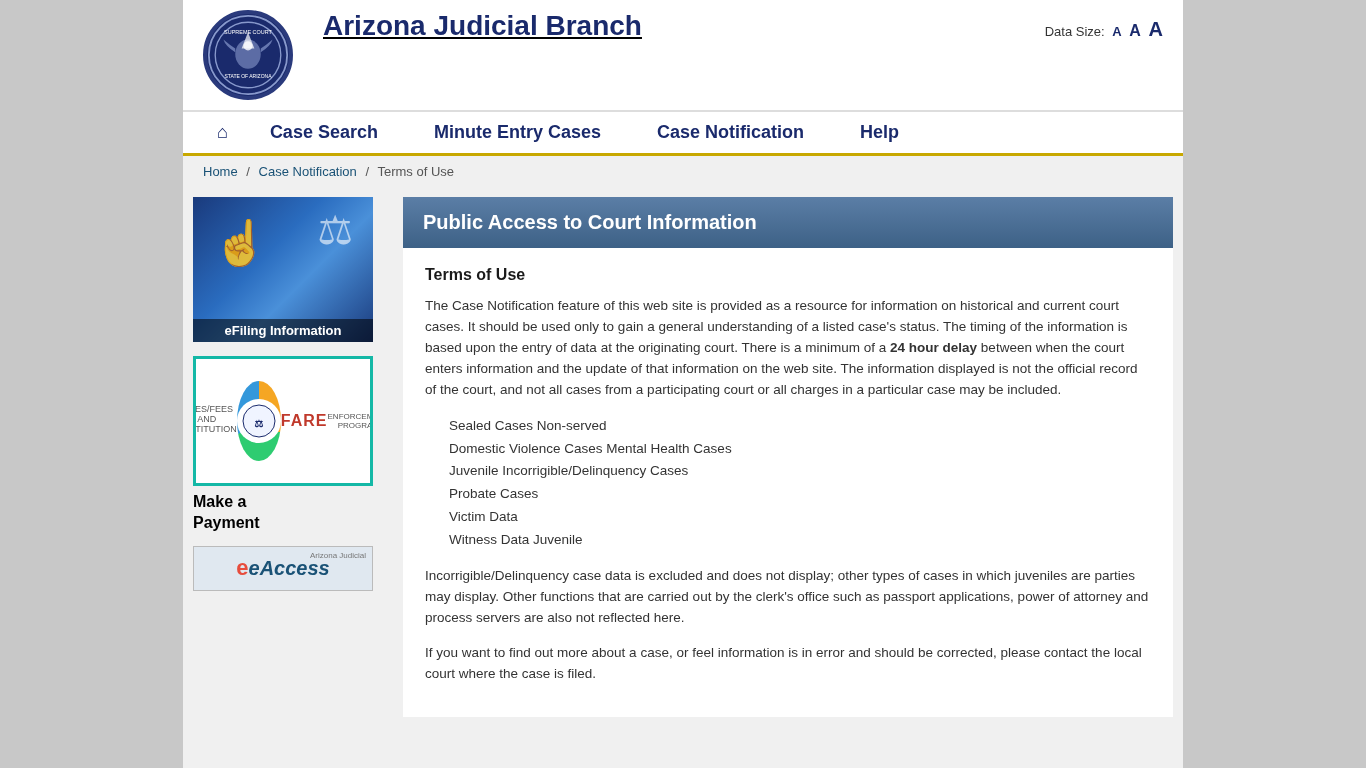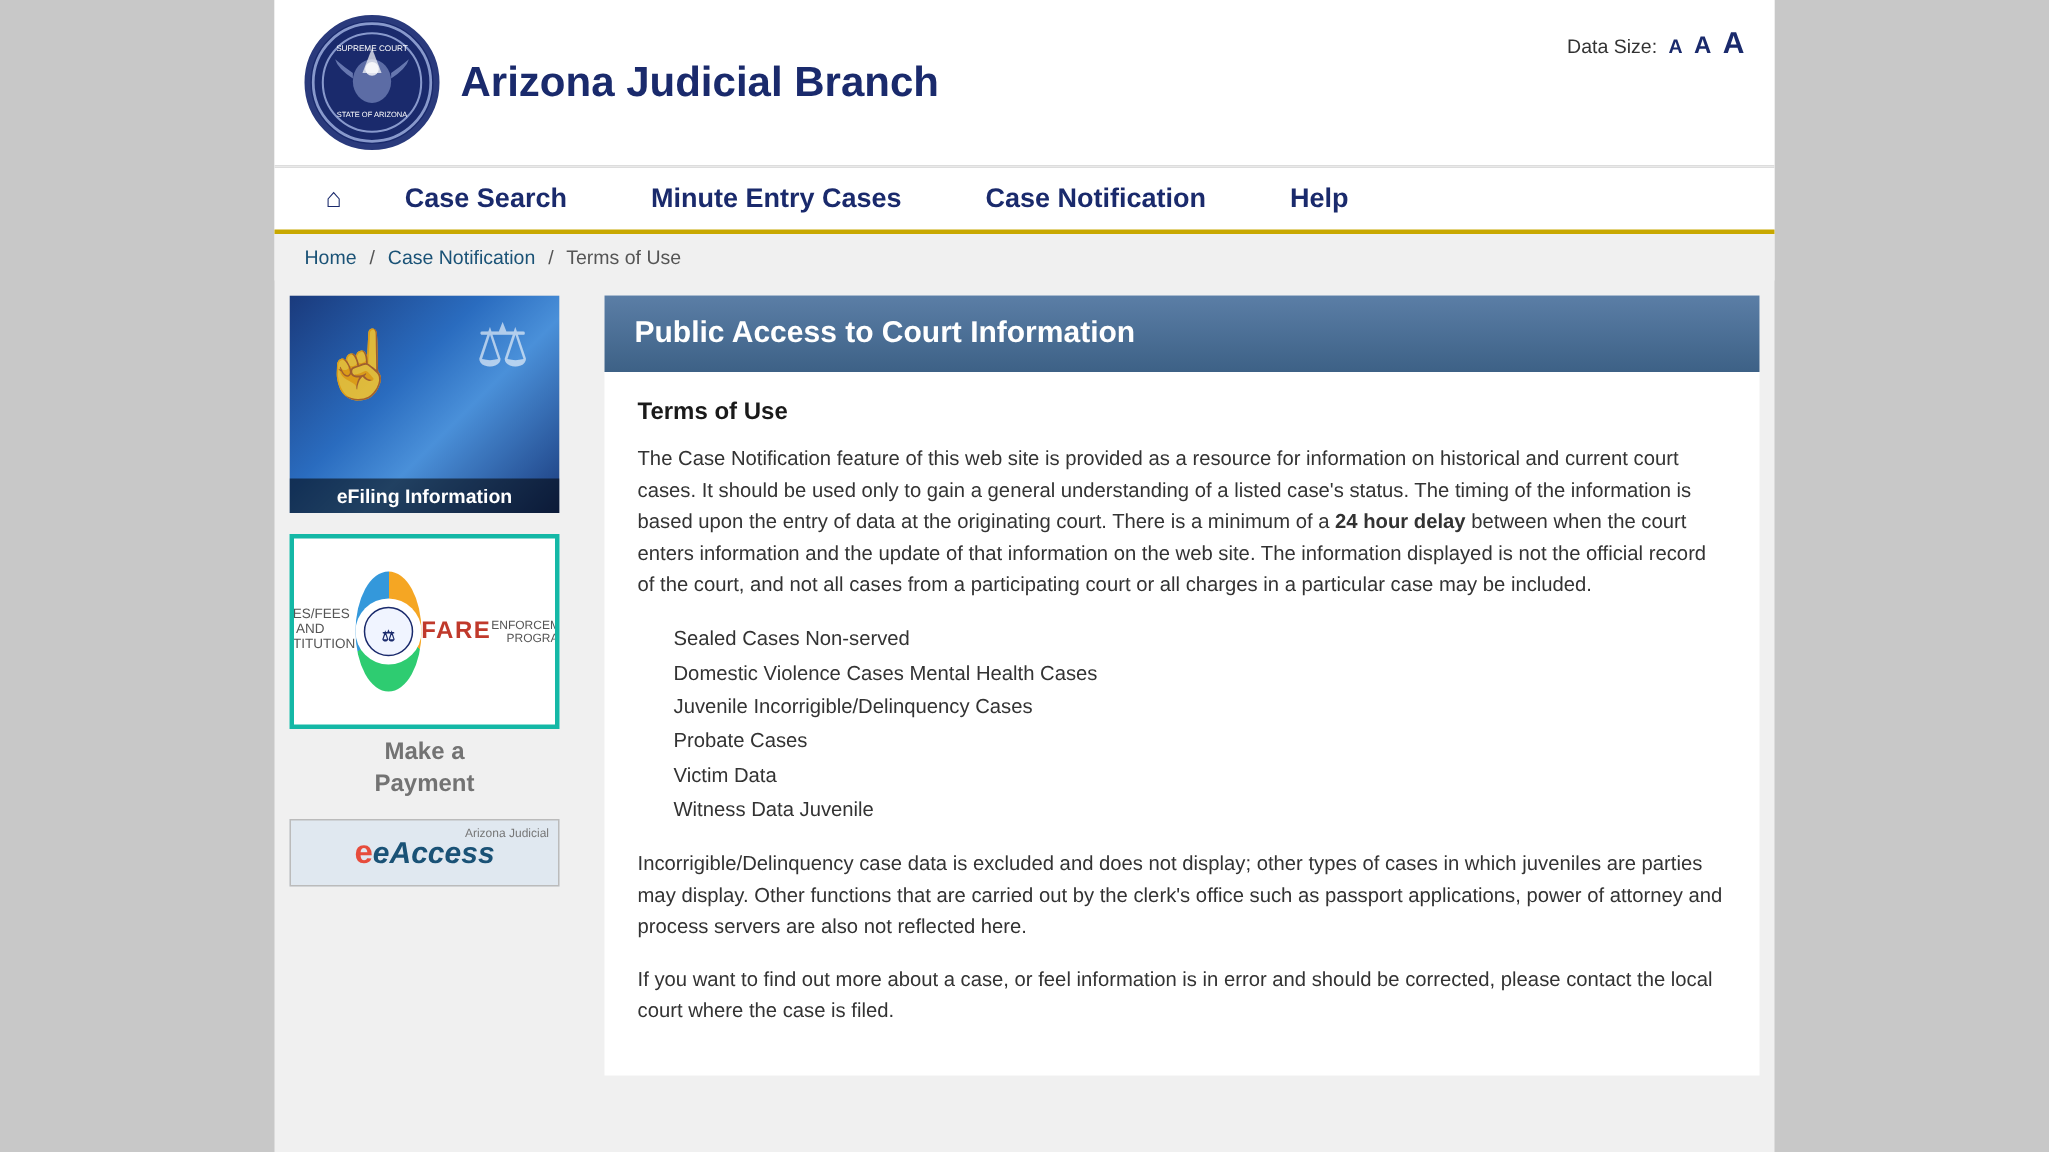--- a/index.html
+++ b/index.html
@@ -20,22 +20,22 @@
     .header {
       background: #fff;
       padding: 10px 20px;
       display: flex;
       align-items: center;
       border-bottom: 1px solid #ddd;
       position: relative;
     }
     .logo-area {
       display: flex;
-      align-items: center;
-      gap: 14px;
+      gap: 30px;
+      text-decoration: underline;
     }
     .logo-circle {
       width: 90px;
       height: 90px;
       border-radius: 50%;
       background: #1a2a6c;
       border: 4px solid #2a3a7c;
       display: flex;
       align-items: center;
       justify-content: center;
@@ -203,24 +203,24 @@
       font-weight: bold;
       color: #c0392b;
       letter-spacing: 1px;
     }
     .fare-enforcement {
       font-size: 8px;
       color: #555;
       text-align: center;
     }
     .make-payment {
-      text-align: center;
+      text-align: left;
       font-size: 16px;
       font-weight: bold;
-      color: #737373;
+      color: #000000;
       margin: 6px 0 12px 0;
       line-height: 1.3;
     }
 
     .sidebar-eaccess-box {
       width: 180px;
       height: 45px;
       background: #e0e8f0;
       border: 1px solid #bbb;
       display: flex;

